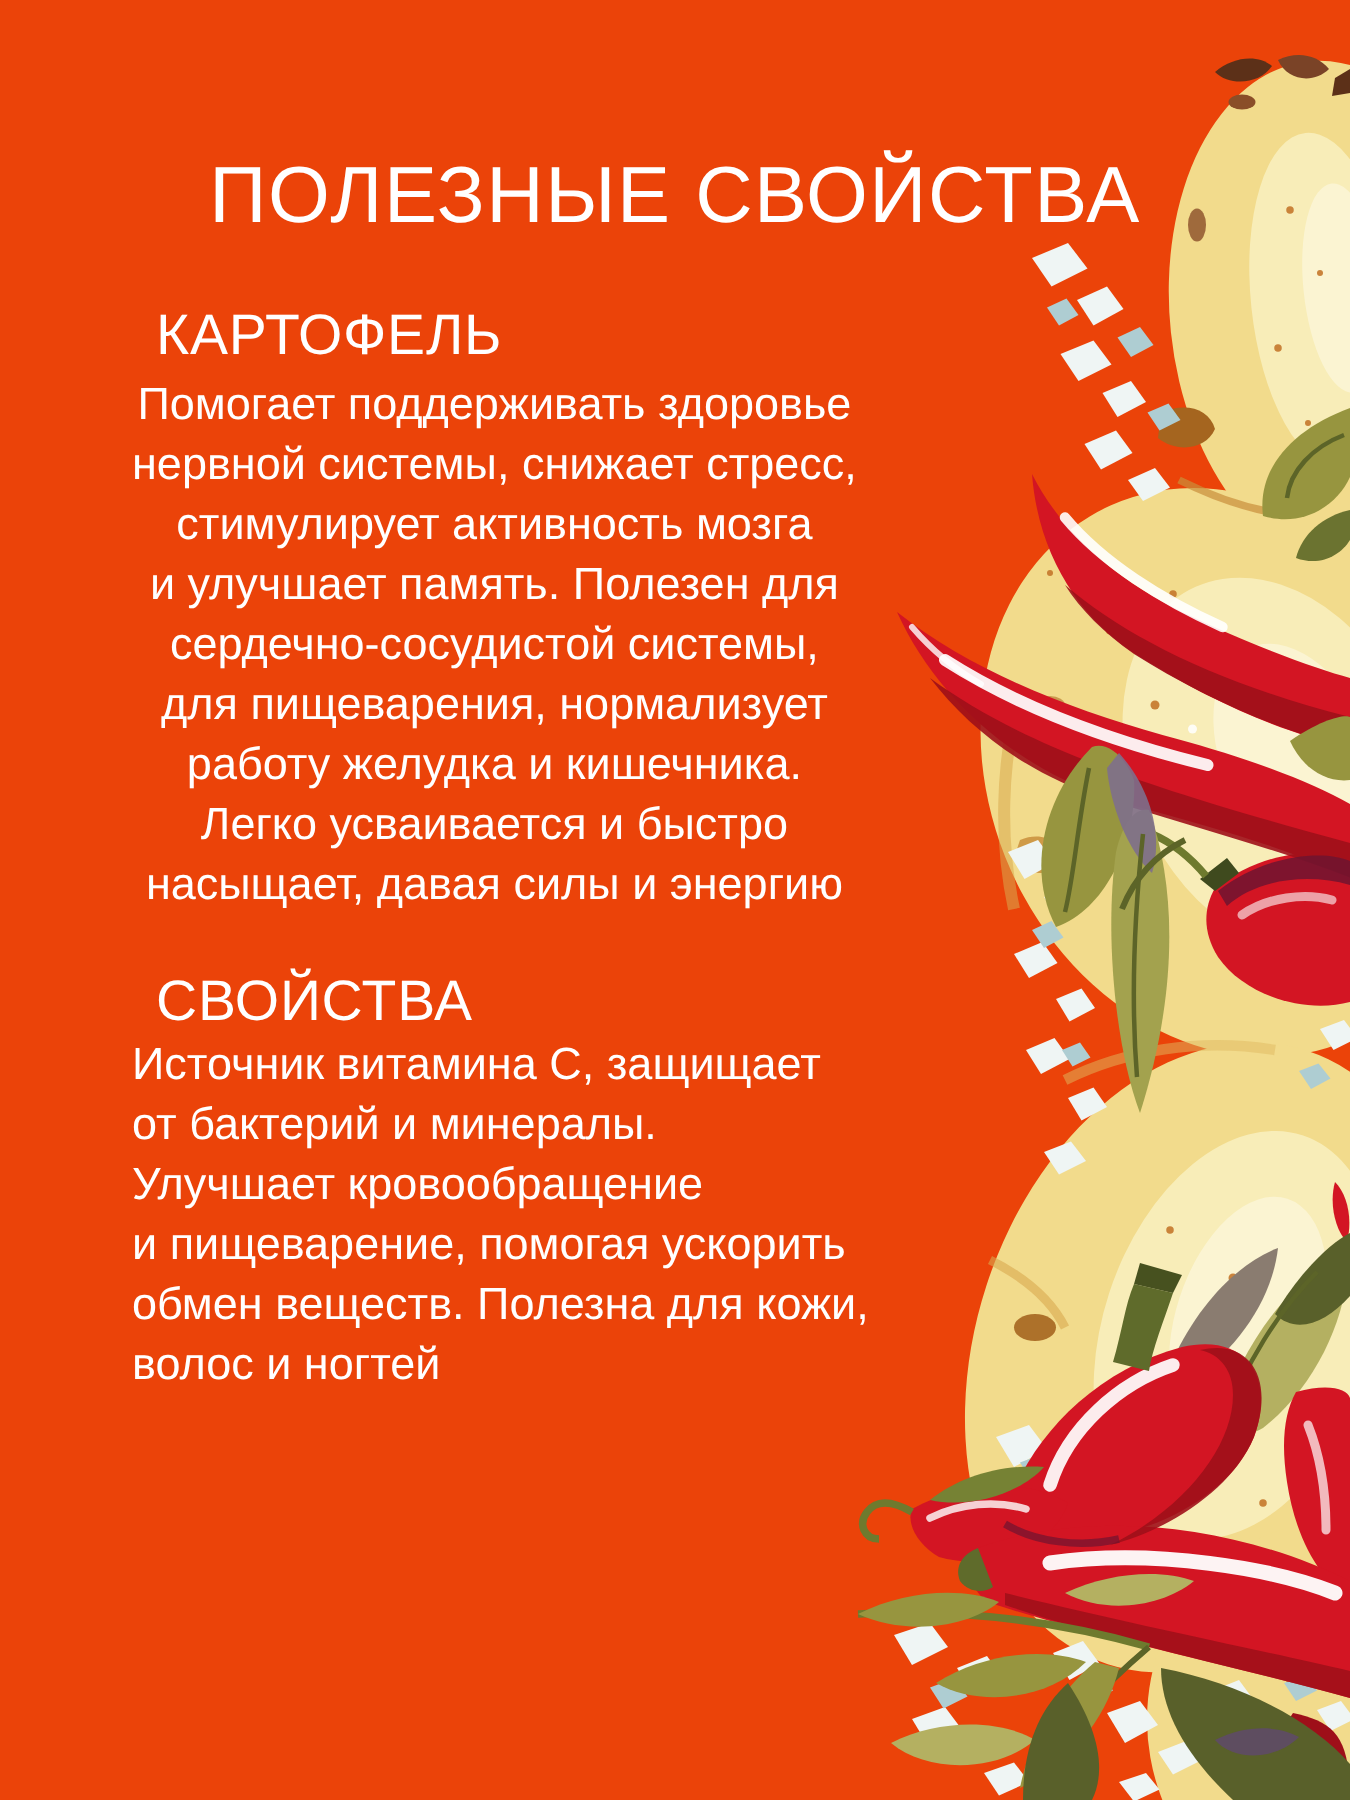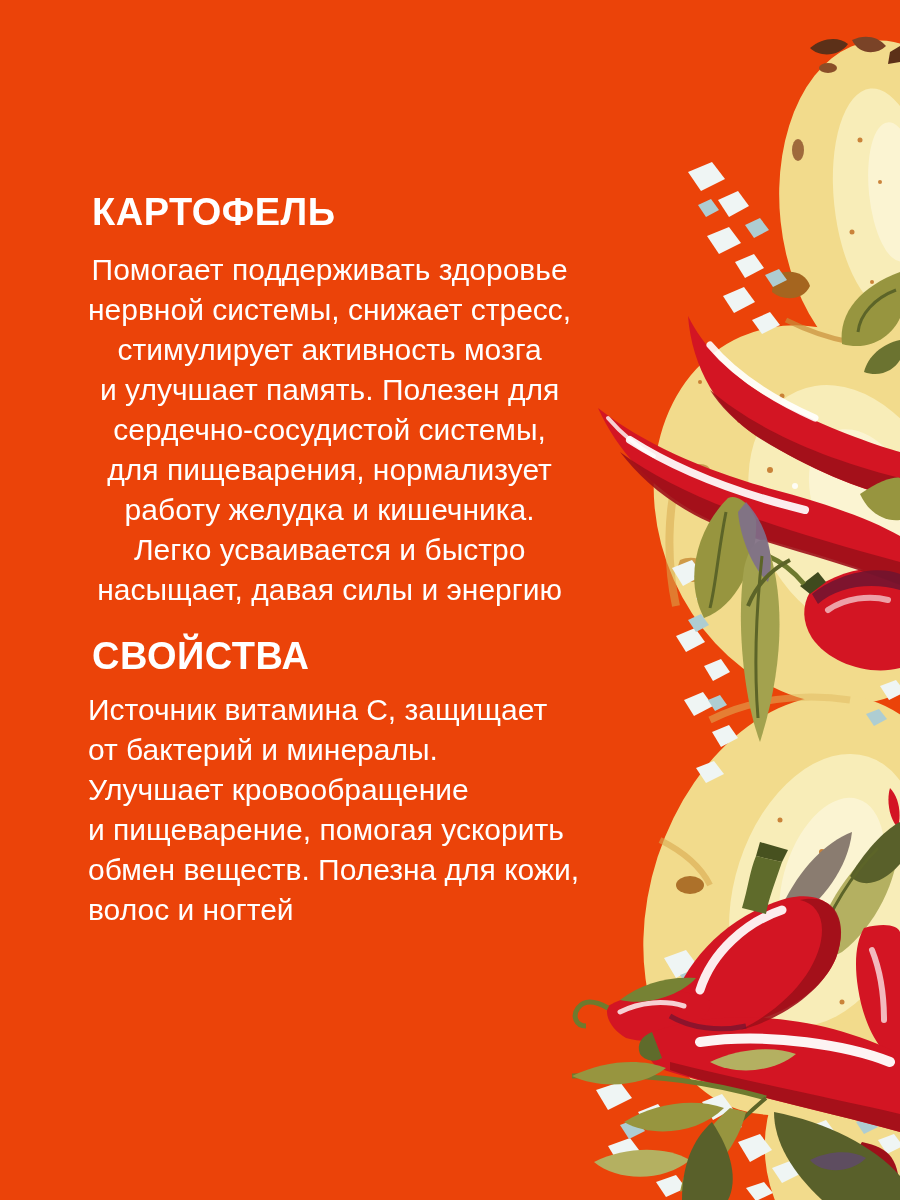--- a/index.html
+++ b/index.html
@@ -14,22 +14,22 @@
   .illustration{position:absolute;top:0;right:0;z-index:1;}
   .textlayer{position:absolute;inset:0;z-index:2;}
   .title{
     position:absolute;left:0;right:0;top:64px;
     text-align:center;
     font-size:53px;line-height:62px;font-weight:400;
     letter-spacing:1px;white-space:nowrap;
   }
   .sec-heading{
     position:absolute;left:88px;
-    font-size:38px;line-height:44px;font-weight:700;
-    letter-spacing:0.5px;margin:4px;
+    font-size:38px;line-height:44px;font-weight:400;
+    letter-spacing:0.5px;margin:16px;
   }
   .sec-body{
     position:absolute;left:88px;
     font-size:30px;line-height:40px;font-weight:400;
     white-space:pre-line;
   }
   .h-kartofel{top:186px;}
   .b-kartofel{top:250px;text-align:center;}
   .h-paprika{top:630px;}
   .b-paprika{top:690px;}
@@ -248,20 +248,21 @@
         <g fill="#59602A">
           <path d="M152,1122 C172,1152 178,1180 168,1200 L122,1200 C122,1166 132,1140 152,1122 Z"></path>
           <path d="M214,1112 C266,1122 314,1146 340,1176 L340,1200 L262,1200 C232,1172 214,1142 214,1112 Z"></path>
         </g>
         <path d="M250,1160 C270,1150 292,1150 306,1158 C290,1174 262,1174 250,1160 Z" fill="#5E4B66" fill-opacity="0.9"></path>
       </g>
     </g>
   </svg>
 
   <div class="textlayer">
+    <h1 class="title">ПОЛЕЗНЫЕ СВОЙСТВА</h1>
 
     <h2 class="sec-heading h-kartofel">КАРТОФЕЛЬ</h2>
     <div class="sec-body b-kartofel">Помогает поддерживать здоровье
 нервной системы, снижает стресс,
 стимулирует активность мозга
 и улучшает память. Полезен для
 сердечно-сосудистой системы,
 для пищеварения, нормализует
 работу желудка и кишечника.
 Легко усваивается и быстро

